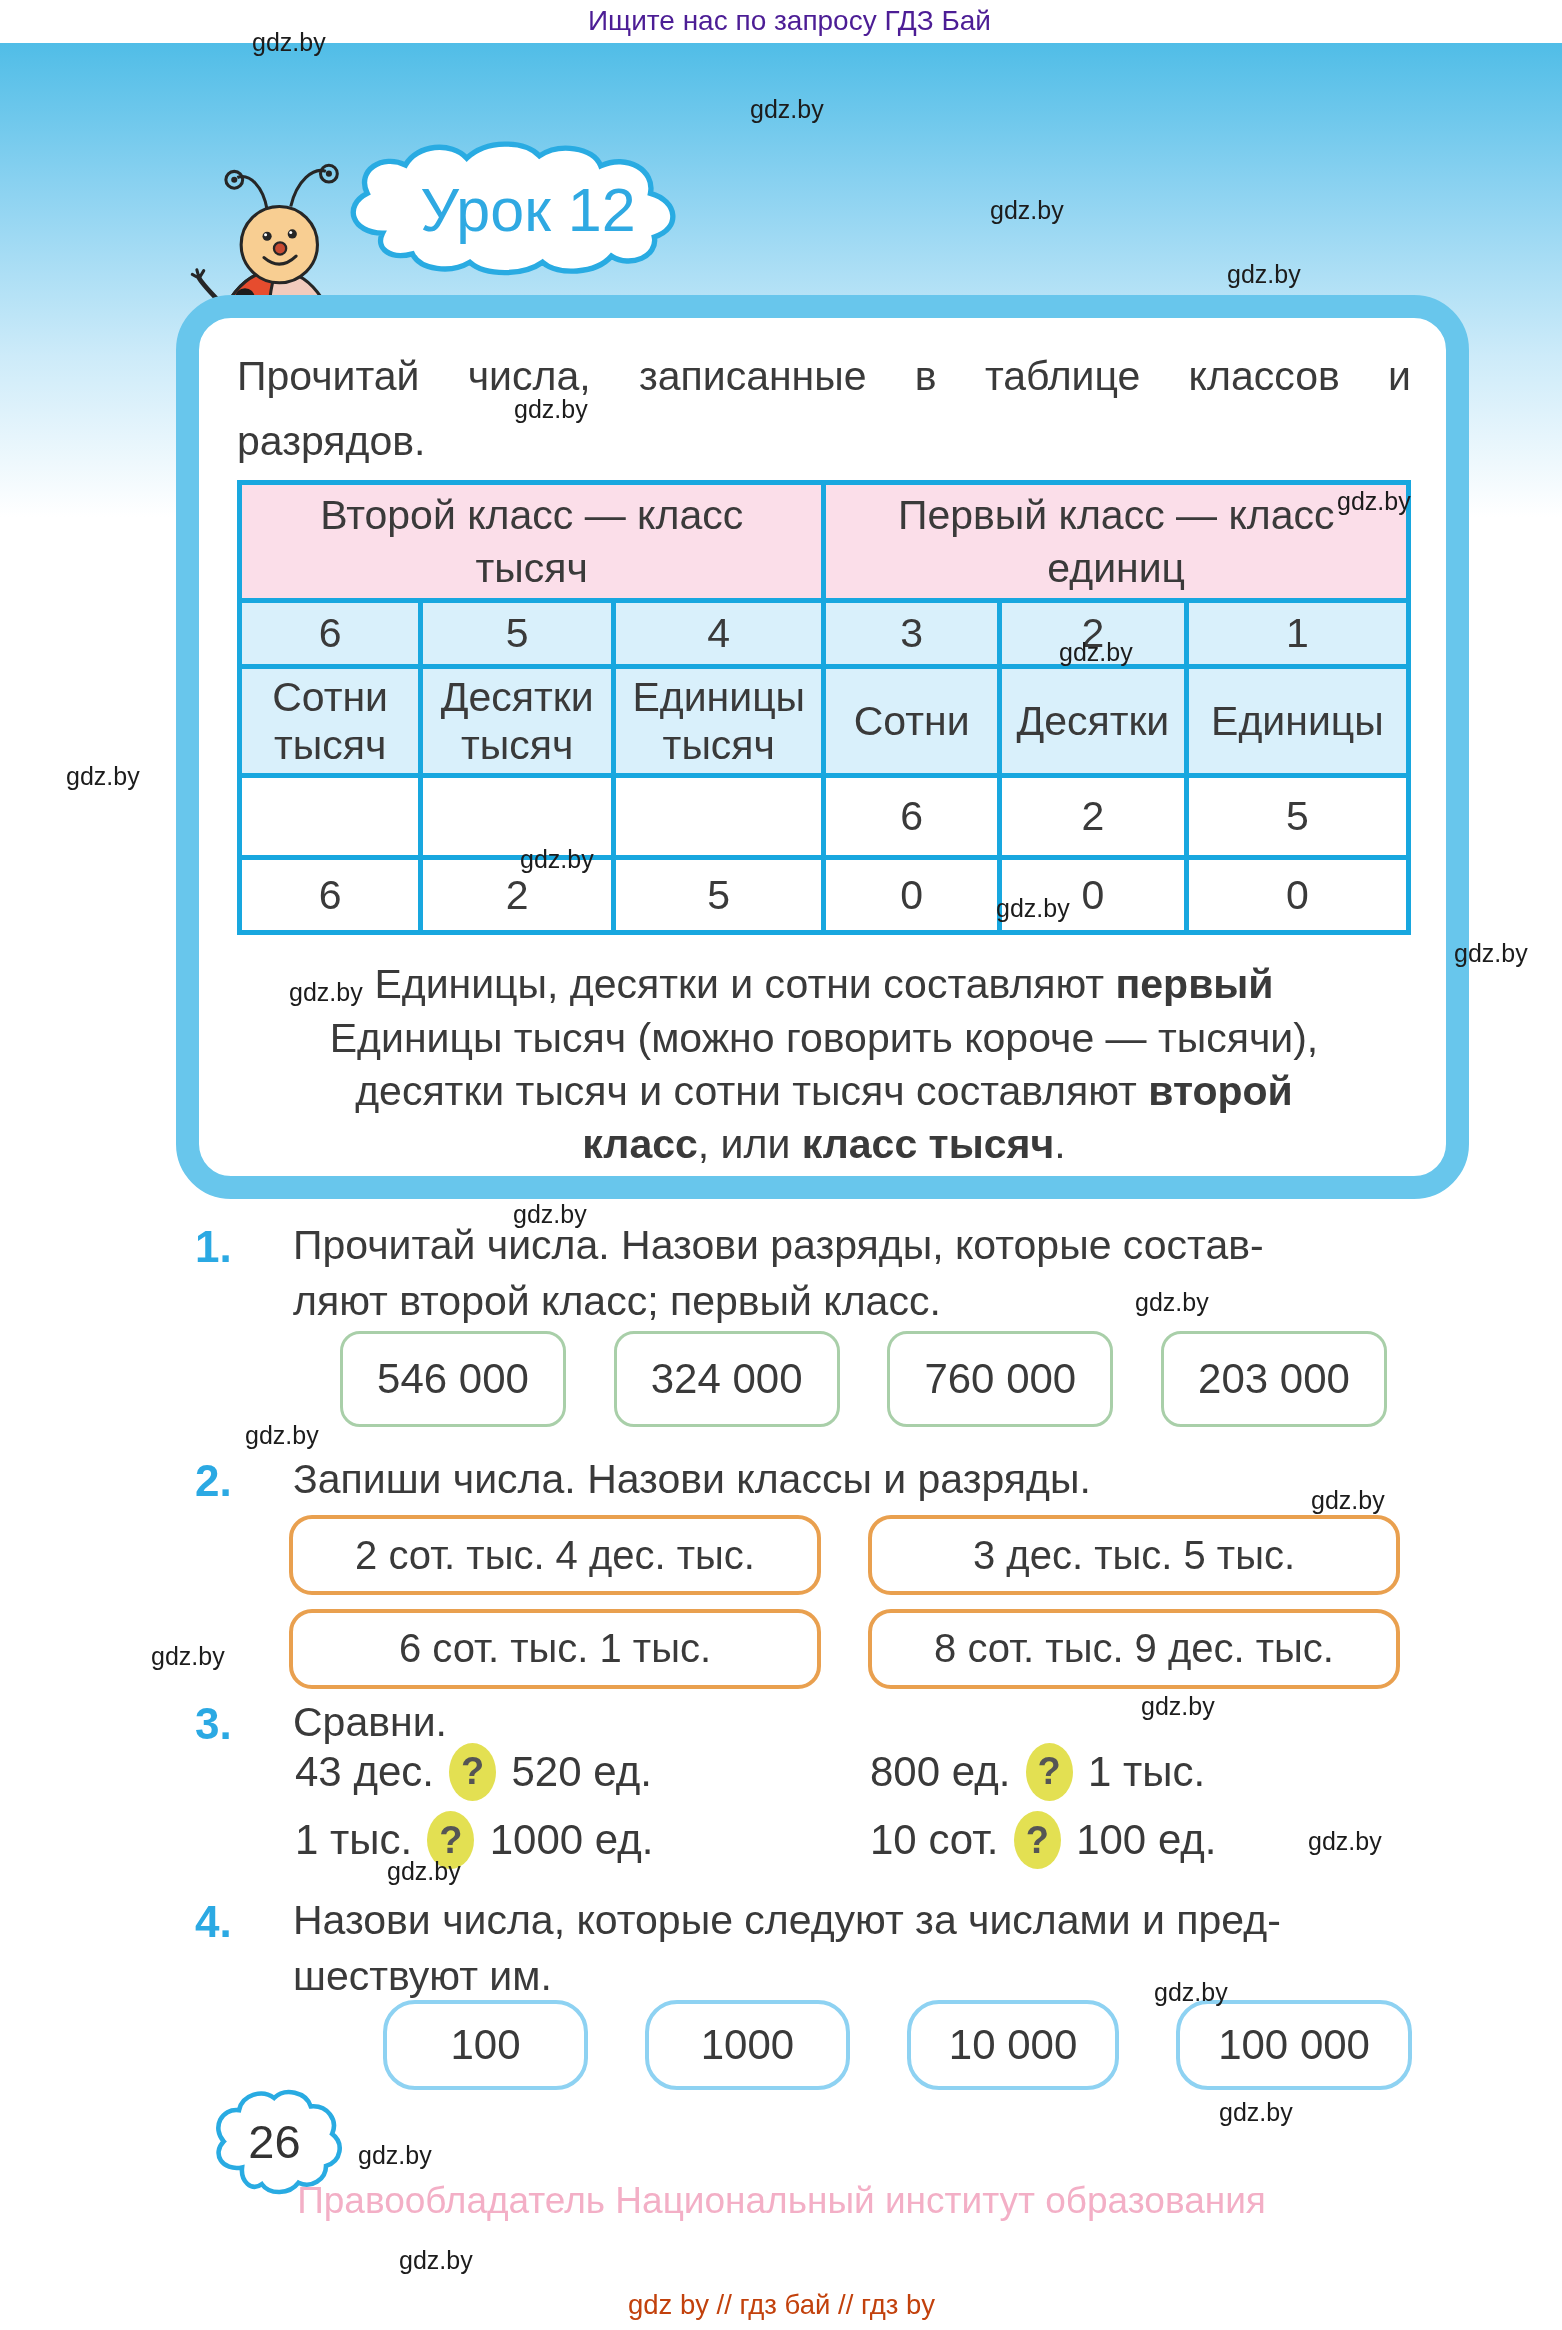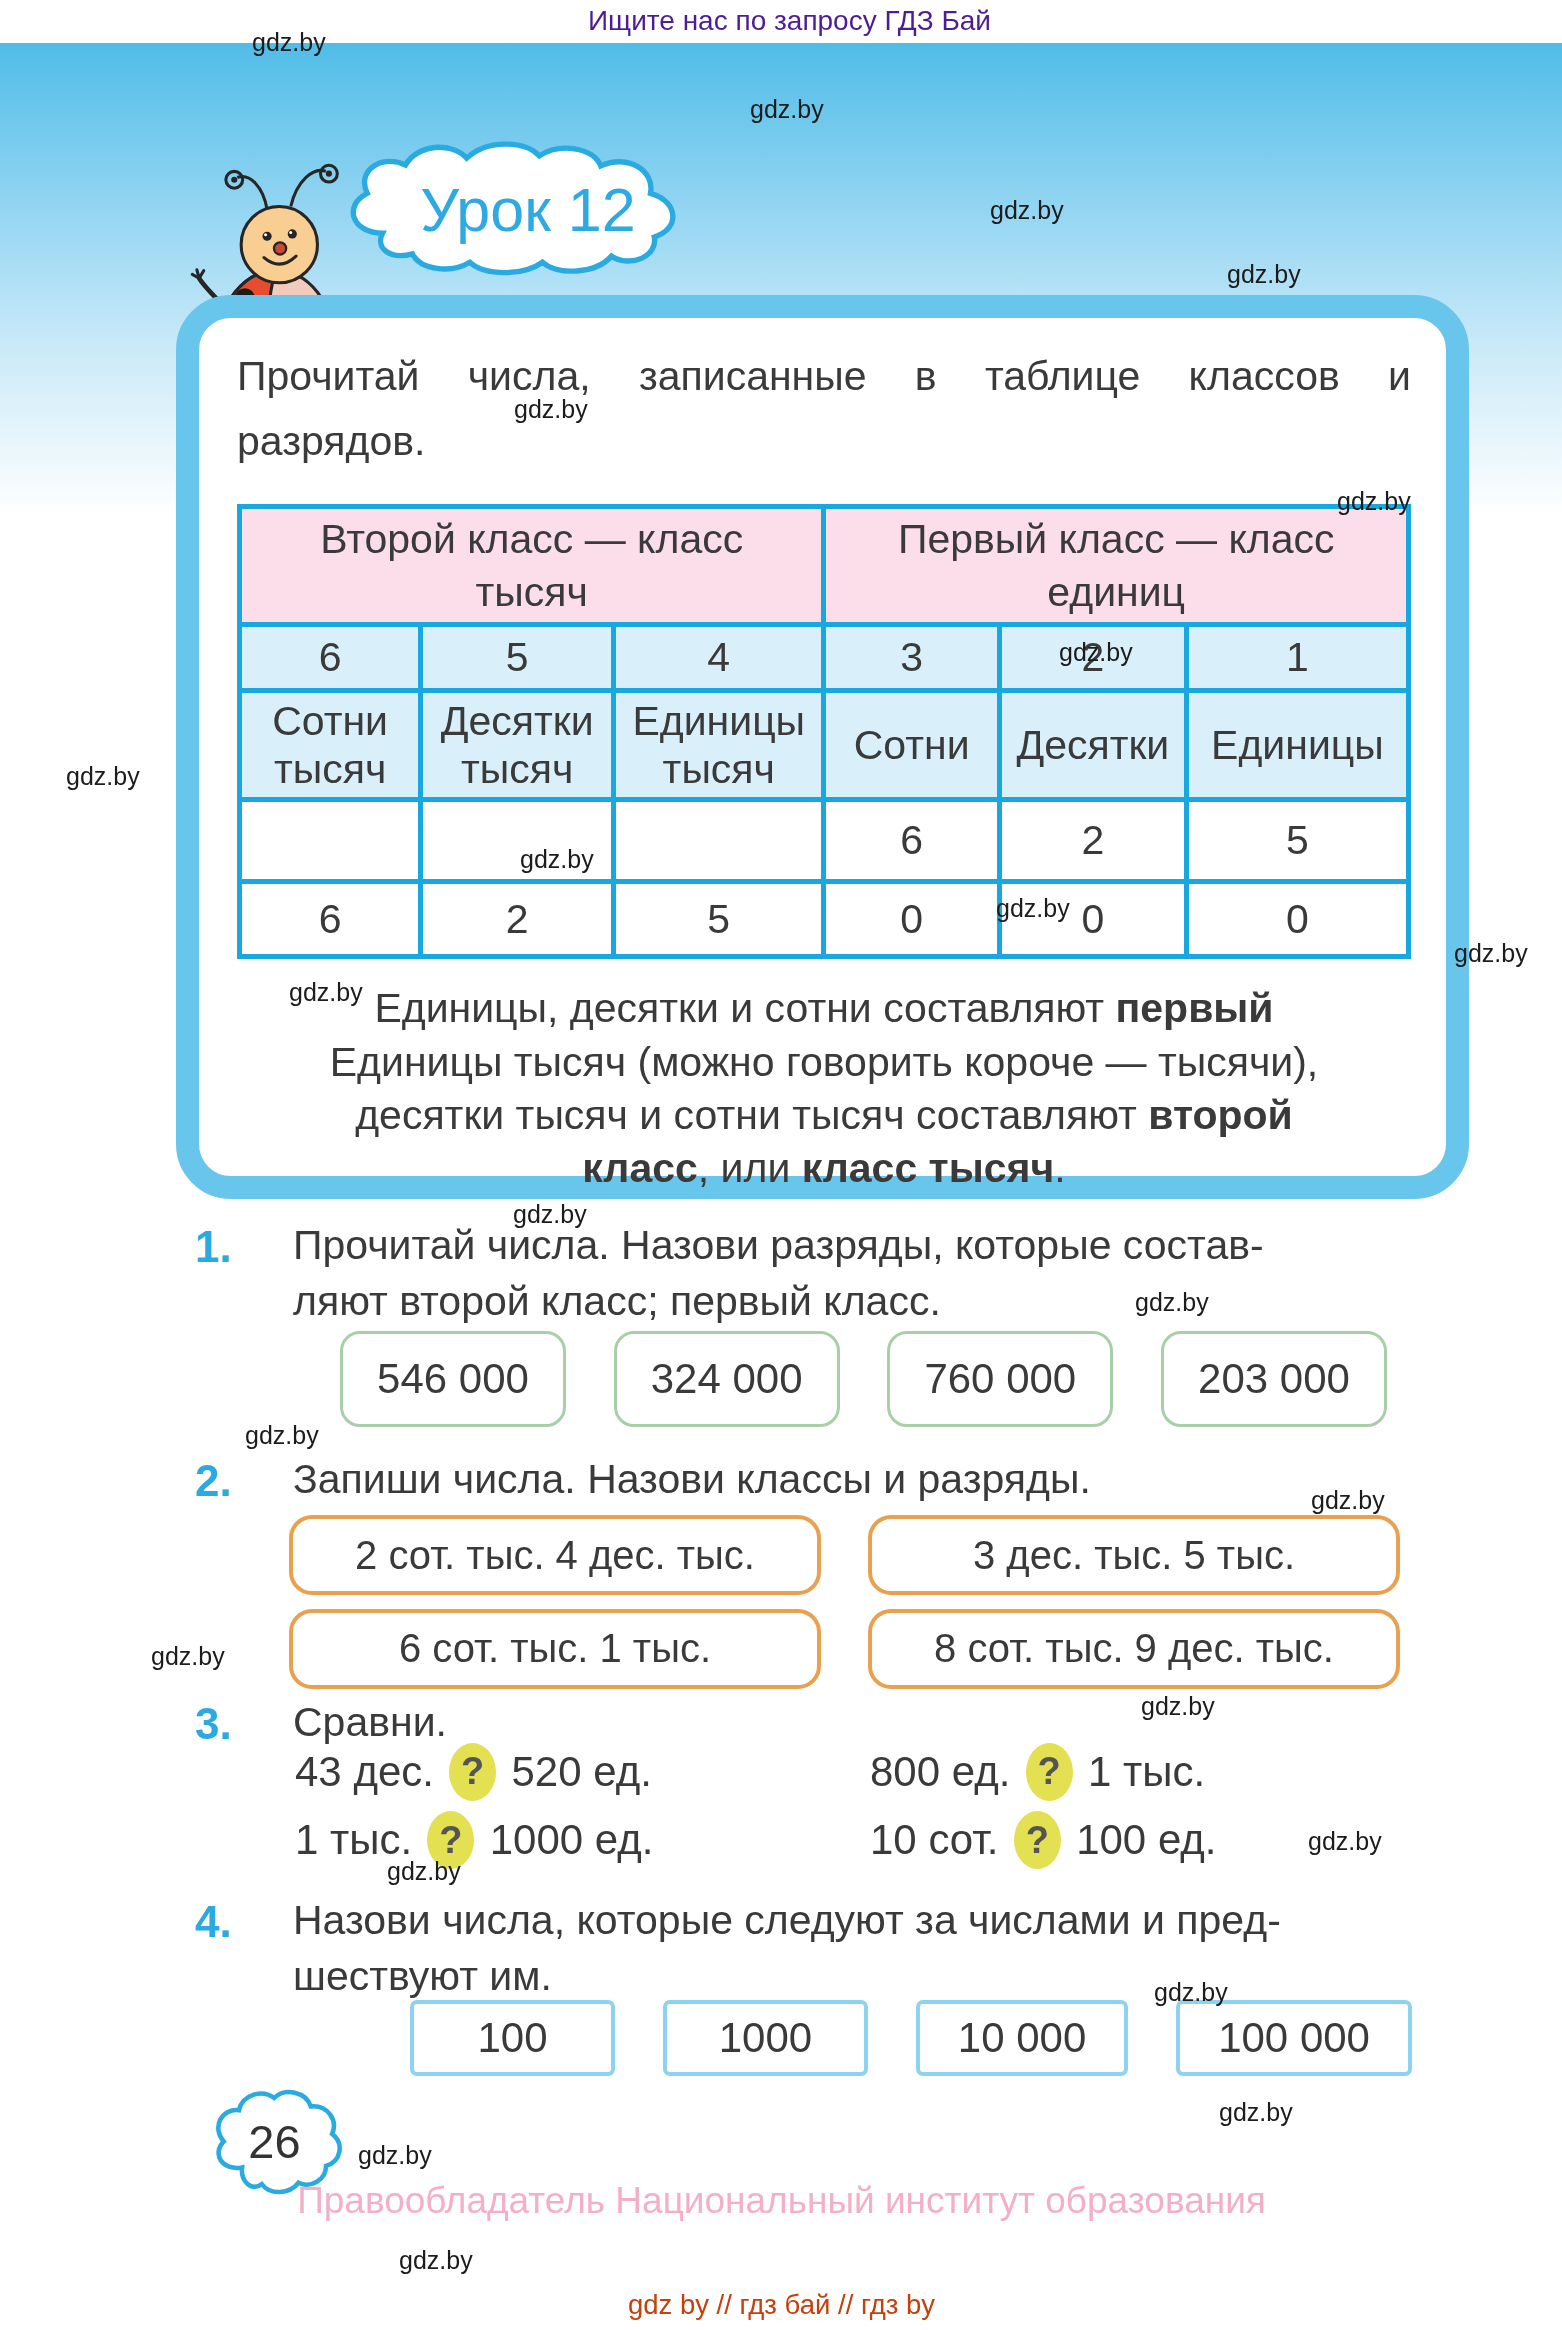--- a/index.html
+++ b/index.html
@@ -22,21 +22,21 @@
 
   .ladybug{position:absolute;left:190px;top:135px;width:187px;height:304px;}
 
   
   .theory-box{position:absolute;left:176px;top:295px;width:1293px;height:904px;box-sizing:border-box;
               background:#ffffff;border:23px solid #68c6ec;border-radius:55px;padding:31px 35px 0 38px;}
   .intro{font-size:41px;line-height:1.32;color:#3a3a3a;}
   .intro-l1{text-align:justify;text-align-last:justify;}
   .intro-l2{margin-top:11px;}
 
-  table.pv{width:100%;margin-top:36px;border-collapse:collapse;table-layout:fixed;}
+  table.pv{width:100%;margin-top:12px;border-collapse:collapse;table-layout:fixed;}
   .pv td{border:5.4px solid #18a7df;text-align:center;vertical-align:middle;
          font-size:41px;color:#3a3a3a;padding:0;}
   .pv .r-class td{background:#fbdee9;height:113px;line-height:1.28;}
   .pv .r-digit td{background:#d9f0fb;height:61px;}
   .pv .r-place td{background:#d9f0fb;height:104px;line-height:1.18;}
   .pv .r-data1 td{background:#ffffff;height:77px;}
   .pv .r-data2 td{background:#ffffff;height:70px;}
 
   .note{margin-top:23px;font-size:41px;line-height:1.3;text-align:center;color:#3a3a3a;}
   .note b{font-weight:bold;}
@@ -59,23 +59,23 @@
                background:#fff;font-size:40px;display:flex;align-items:center;justify-content:center;}
 
   .comp-grid{position:absolute;left:295px;top:1741px;width:1125px;display:grid;
              grid-template-columns:575px 1fr;row-gap:7.7px;font-size:42px;}
   .comp{display:flex;align-items:center;gap:15.3px;height:61px;}
   .qmark{flex:0 0 47px;height:58px;border-radius:50%;background:#e3e052;
          display:flex;align-items:center;justify-content:center;
          font-size:38px;font-weight:bold;color:#555555;}
 
   #cards4{left:383px;top:2000px;width:1029px;}
-  .card-blue{box-sizing:border-box;min-width:205px;height:76px;border:4.6px solid #8ed2f2;
-             border-radius:7px;background:#fff;font-size:42px;
-             display:flex;align-items:center;justify-content:center;padding:0 38px;margin-left:27px;}
+  .card-blue{box-sizing:border-box;min-width:205px;height:90px;border:4.6px solid #8ed2f2;
+             border-radius:32px;background:#fff;font-size:42px;
+             display:flex;align-items:center;justify-content:center;padding:0 38px;}
 
   
   .page-cloud{position:absolute;left:196px;top:2085px;width:157px;height:116px;}
   .page-cloud svg{position:absolute;left:0;top:0;width:100%;height:100%;}
   .page-num{position:absolute;left:0;top:0;right:0;bottom:0;display:flex;align-items:center;
             justify-content:center;font-size:47px;color:#333;padding-bottom:3.1px;}
 
   .copyright{position:absolute;left:0;top:2180px;width:100%;text-align:center;
              font-size:37px;color:#f3afc6;}
   .links{position:absolute;left:0;top:2289px;width:100%;text-align:center;

